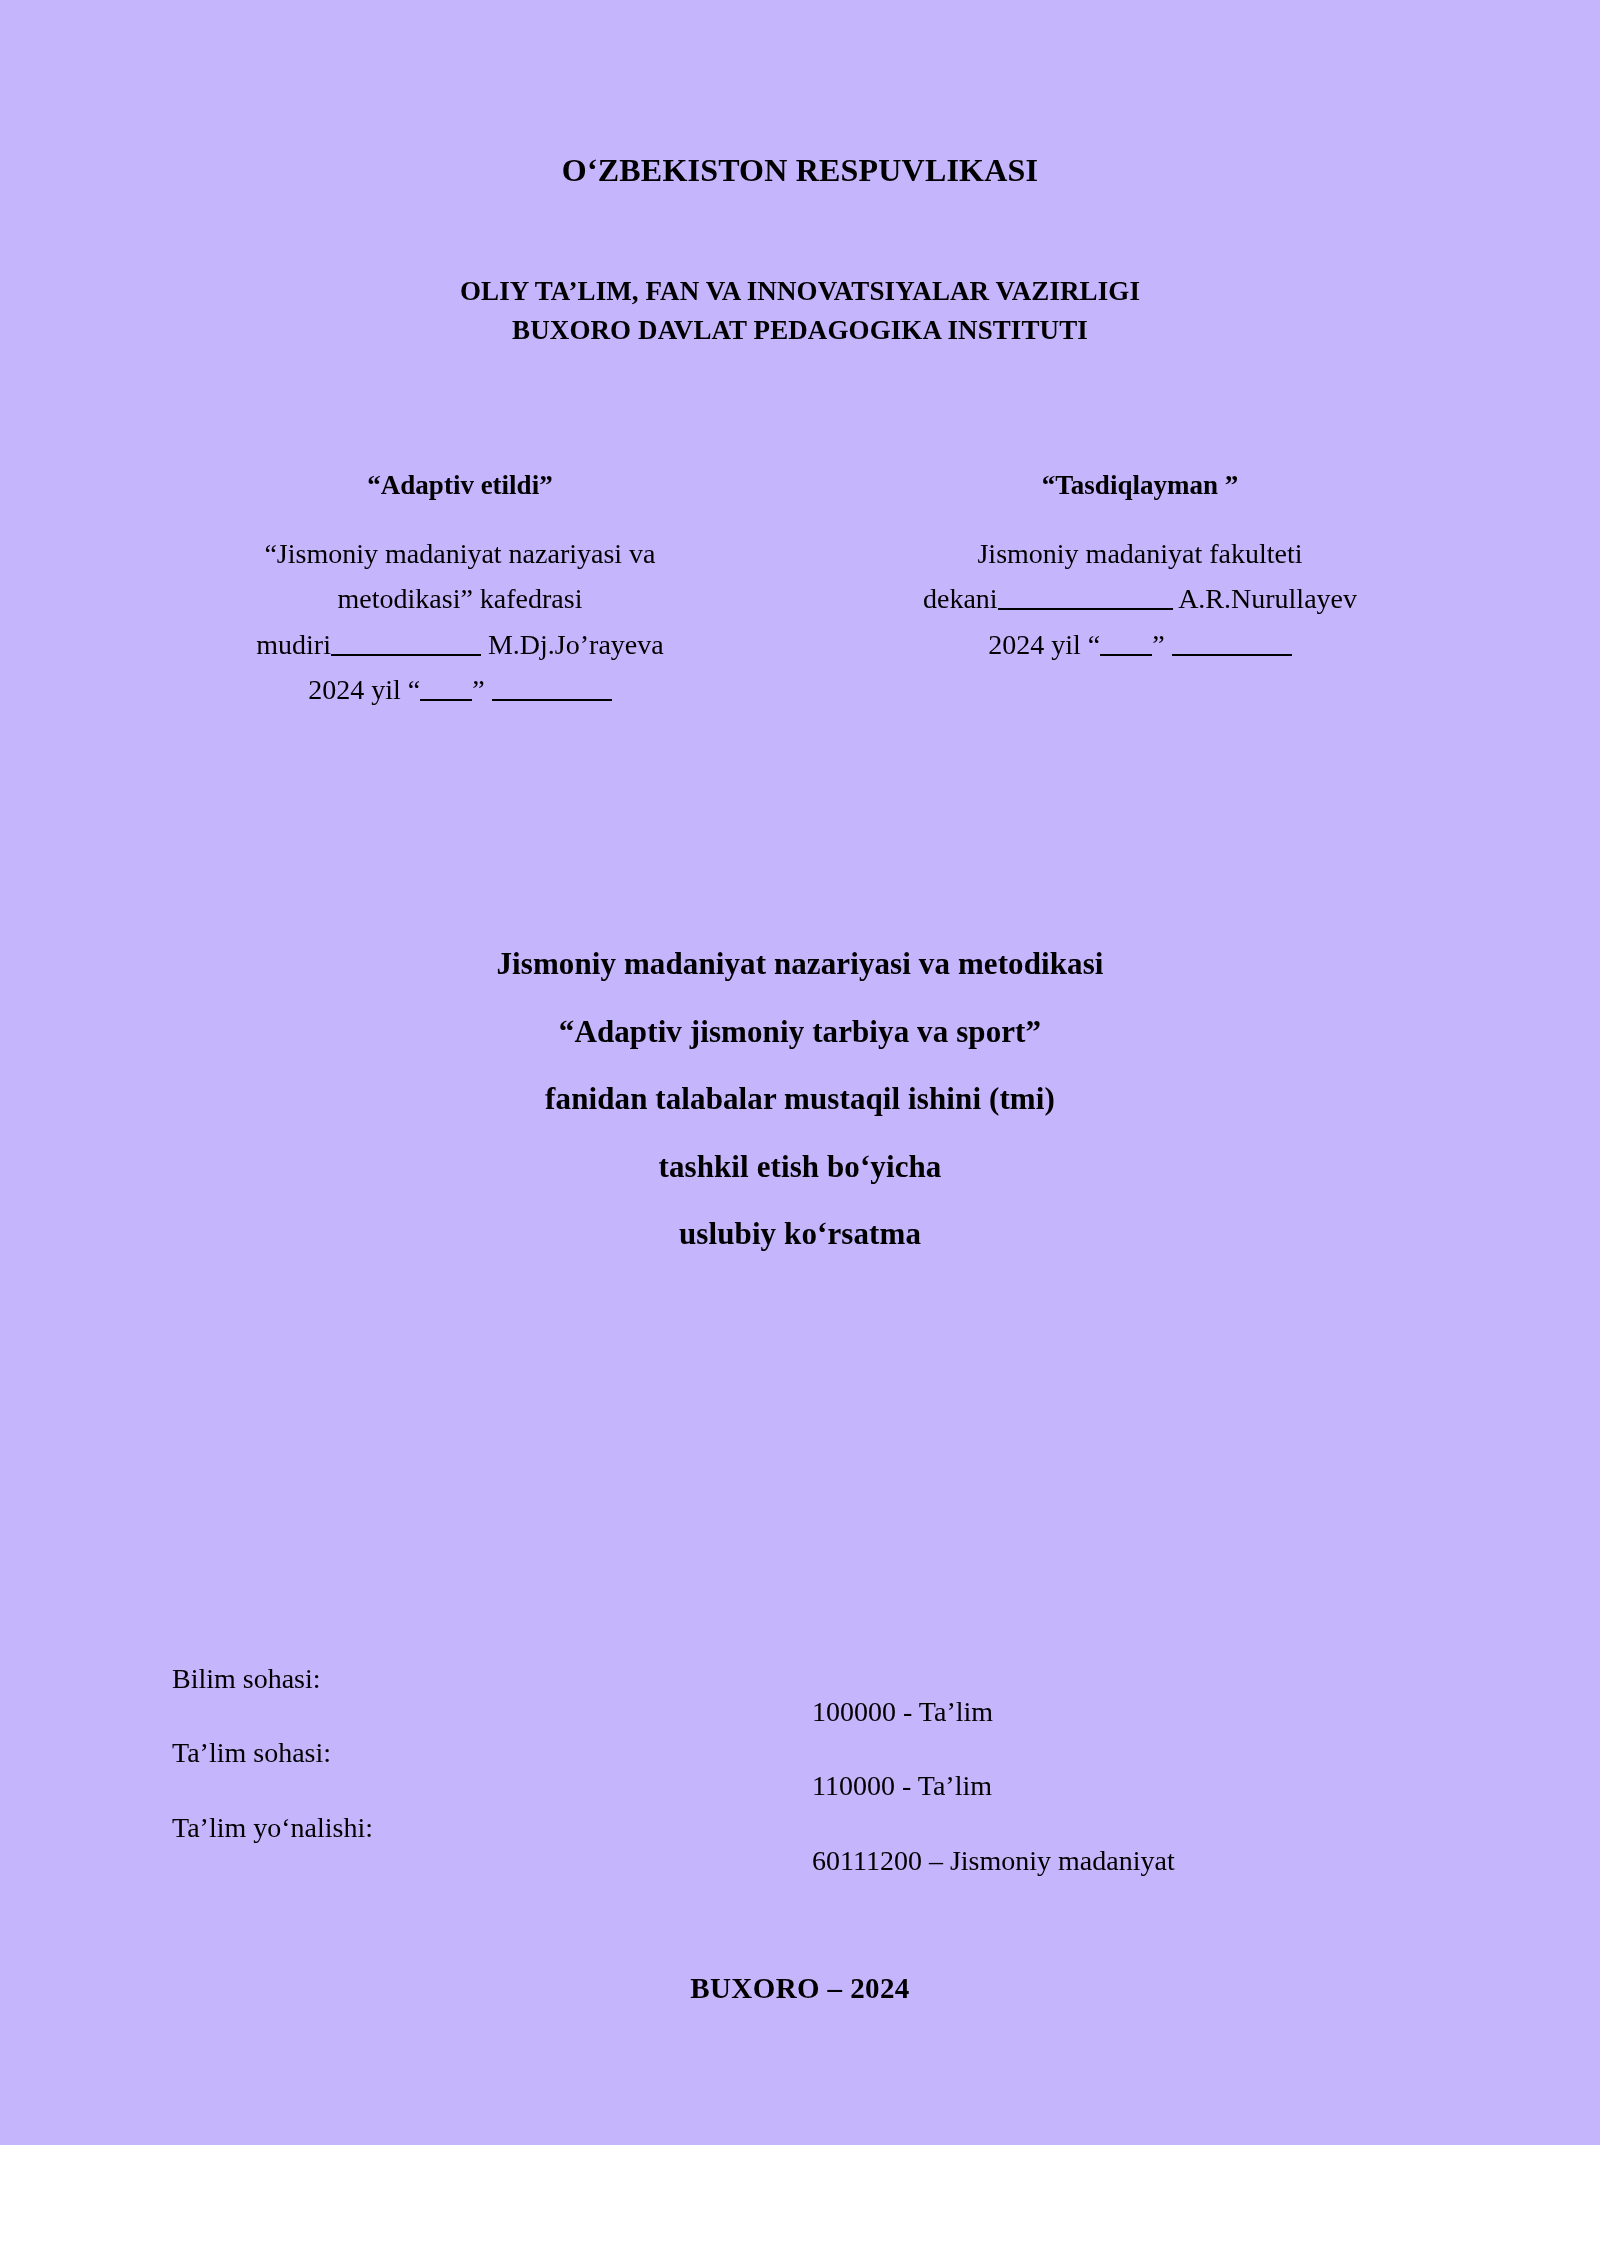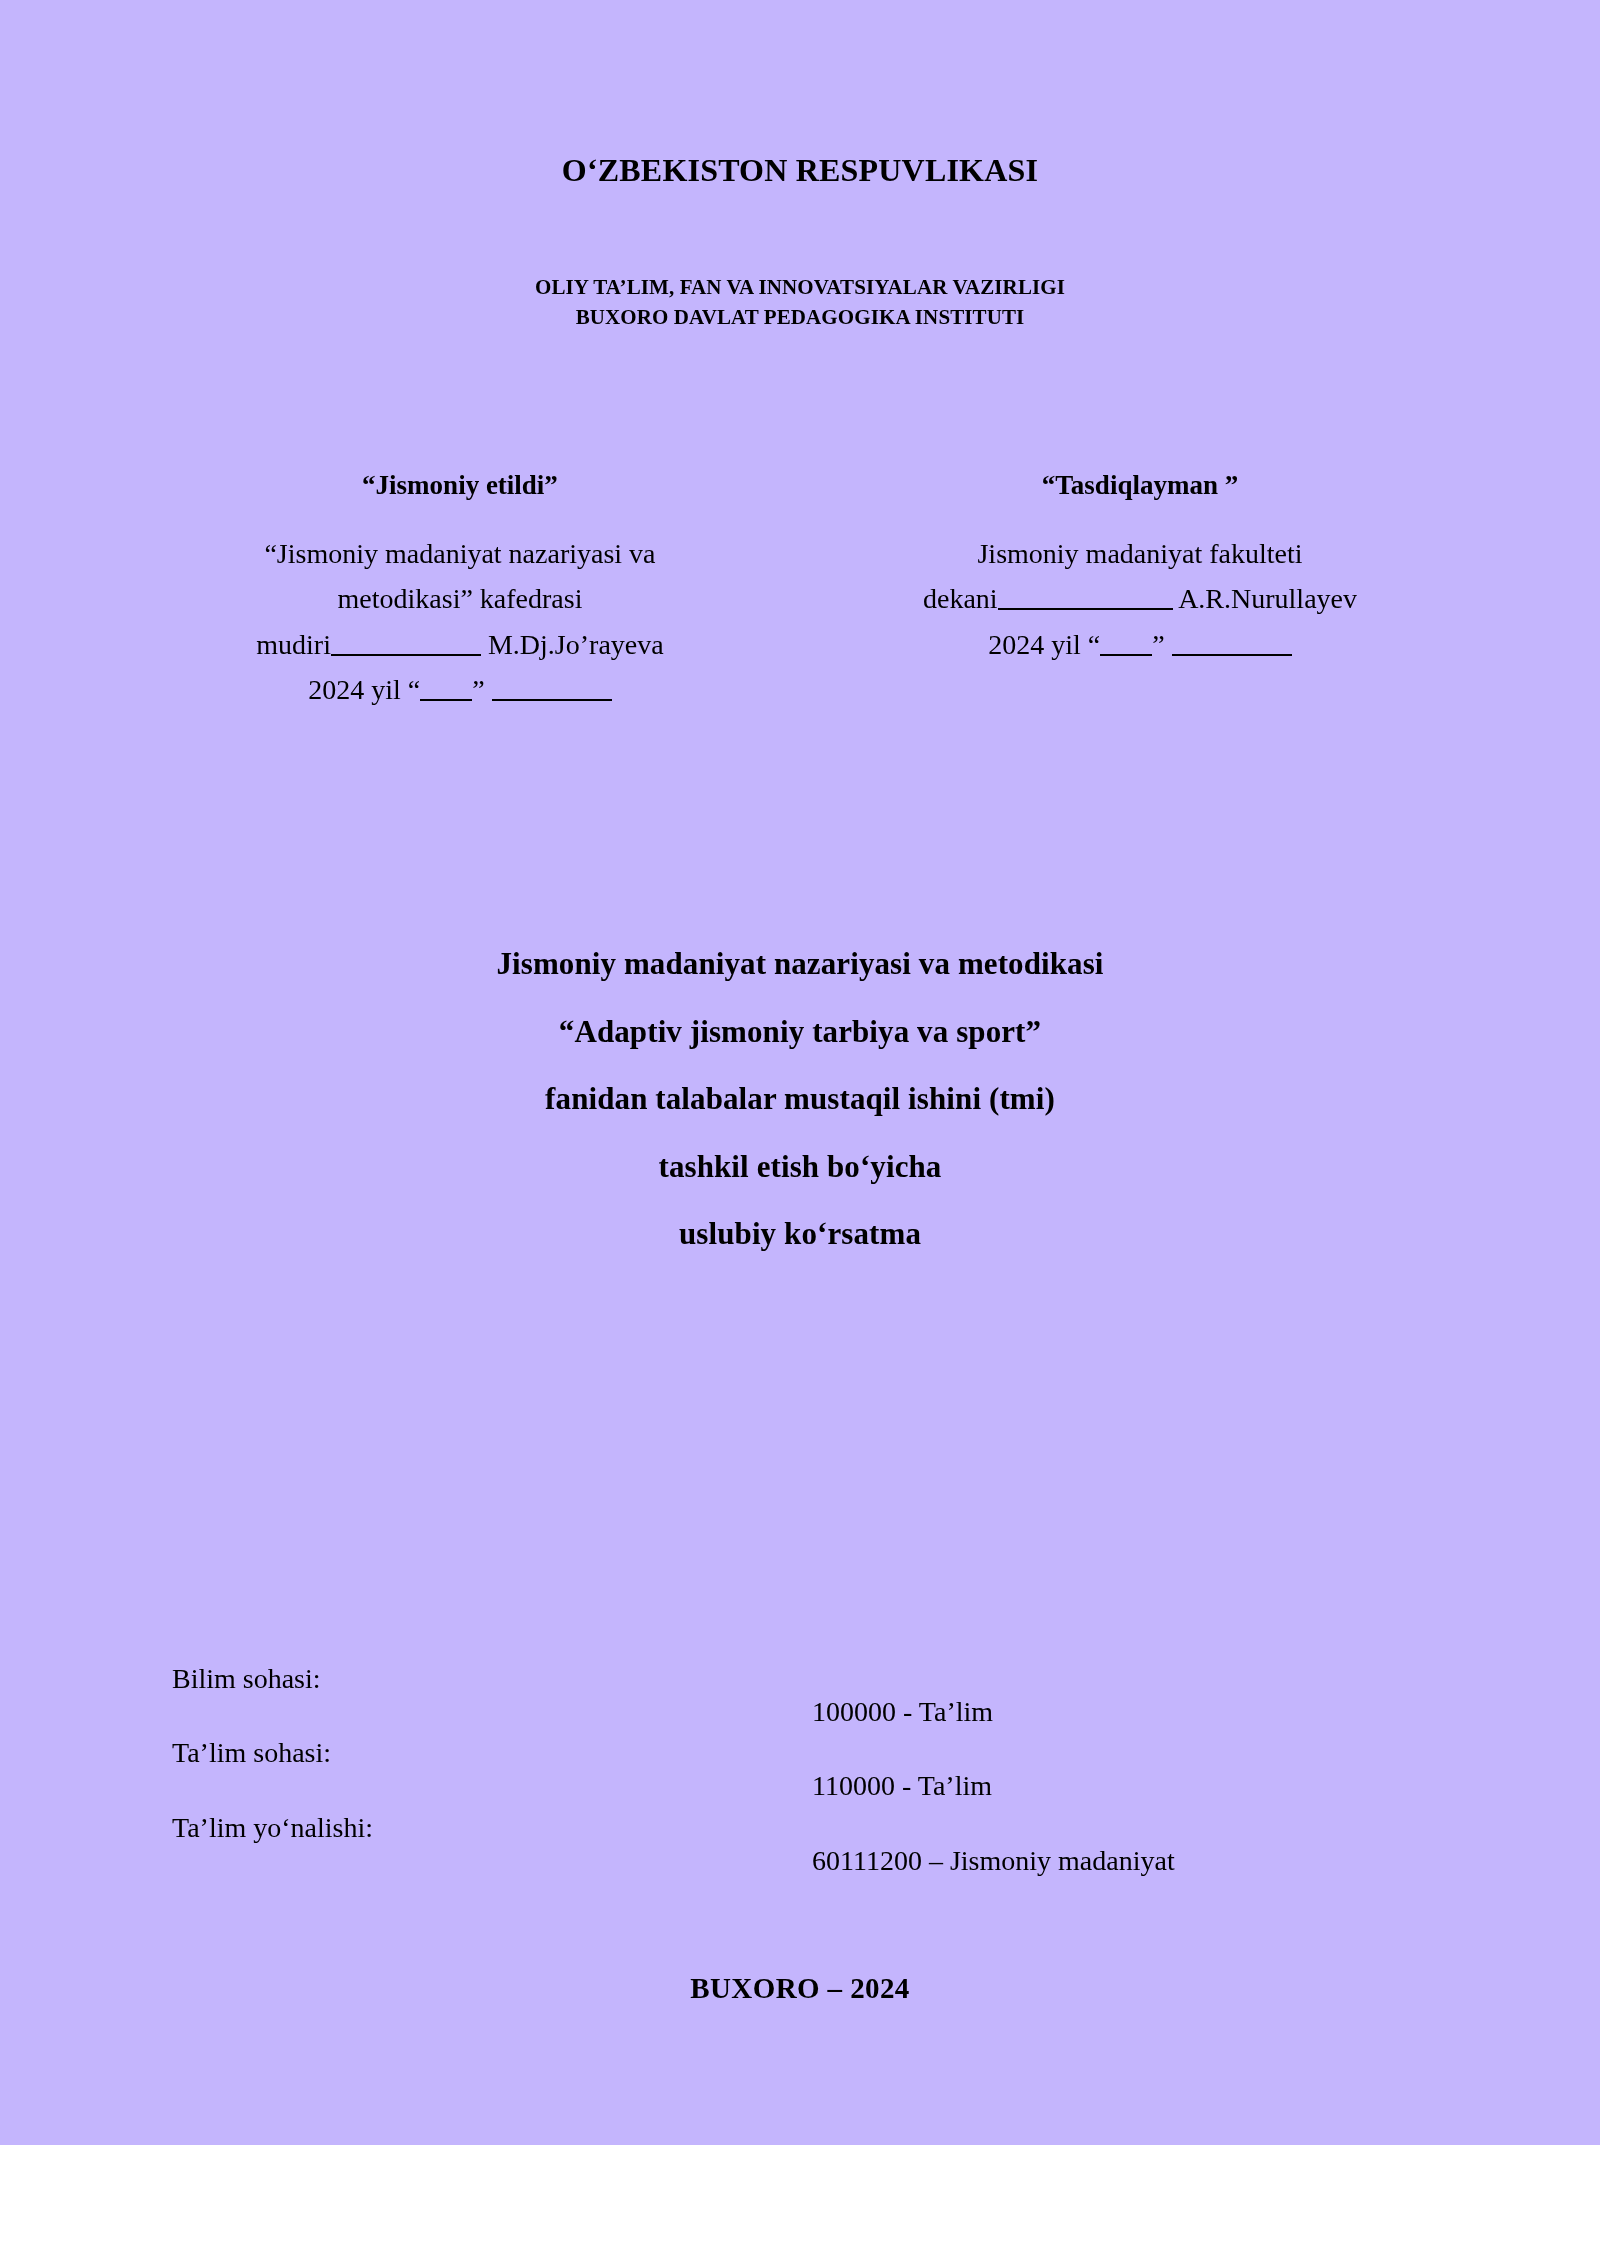--- a/index.html
+++ b/index.html
@@ -32,21 +32,21 @@
     line-height: 1.25;
   }
   .ministry-block {
     position: absolute;
     left: 0;
     right: 0;
     top: 272px;
     text-align: center;
   }
   .ministry-line {
-    font-size: 21px;
+    font-size: 27px;
     font-weight: bold;
     line-height: 1.45;
     letter-spacing: 0.1px;
   }
 
   
   .approval {
     position: absolute;
     left: 150px;
     right: 150px;
@@ -154,21 +154,21 @@
   </div>
 
   <div class="ministry-block">
     <div class="ministry-line">OLIY TA’LIM, FAN VA INNOVATSIYALAR VAZIRLIGI</div>
     <div class="ministry-line">BUXORO DAVLAT PEDAGOGIKA INSTITUTI</div>
   </div>
 
   <div class="approval">
 
     <div class="approval-col left">
-      <div class="approval-title">“Jismoniy etildi”</div>
+      <div class="approval-title">“Adaptiv etildi”</div>
       <div class="approval-line">“Jismoniy madaniyat nazariyasi va</div>
       <div class="approval-line">metodikasi” kafedrasi</div>
       <div class="approval-line">
         <span>mudiri</span><span class="blank-sm"></span>
         <span>M.Dj.Jo’rayeva</span>
       </div>
       <div class="approval-line">
         <span>2024 yil</span>
         <span>“</span><span class="blank-xs"></span><span>”</span>
         <span class="blank-date"></span>

